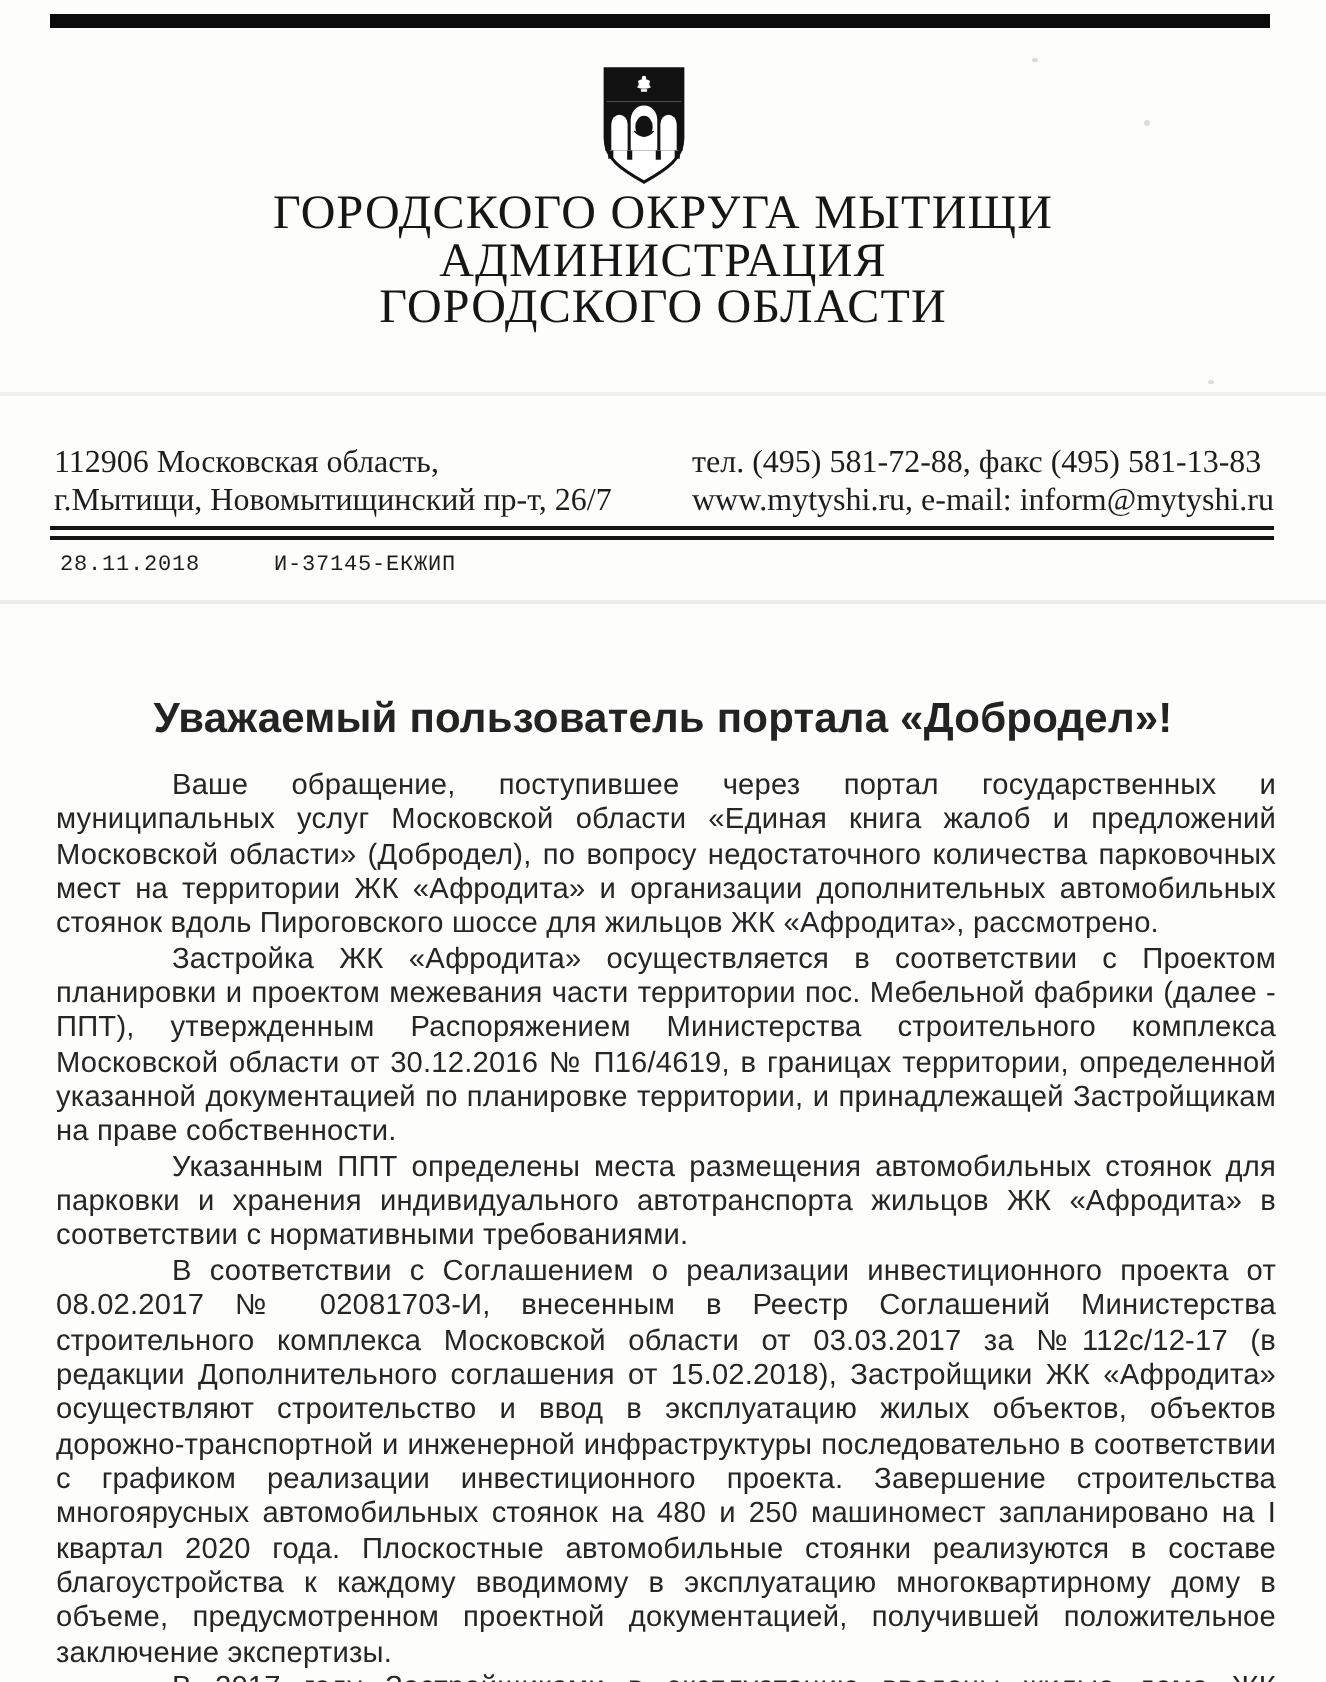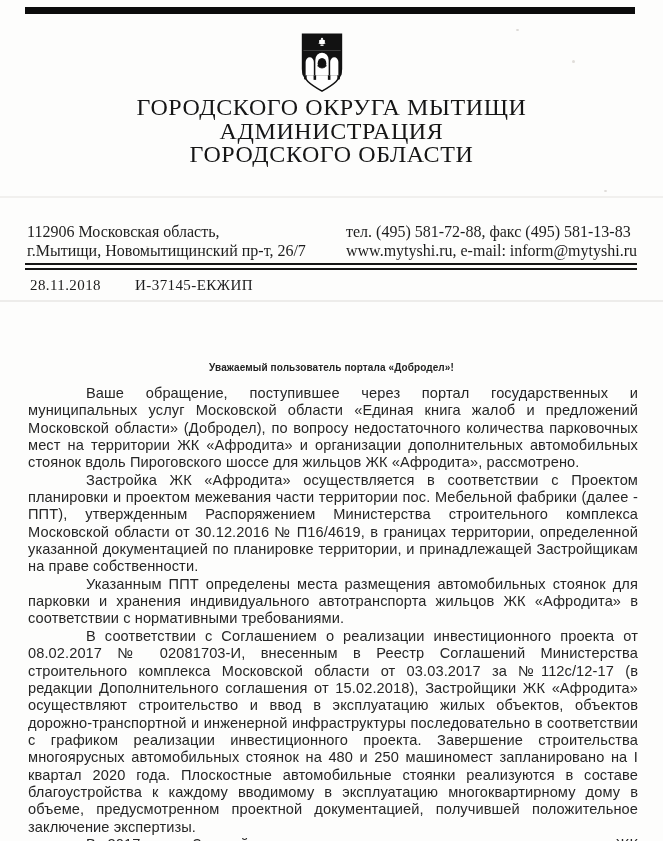--- a/index.html
+++ b/index.html
@@ -24,27 +24,27 @@
     display:flex;justify-content:space-between;align-items:flex-start;
     font-family:"Liberation Serif",serif;font-size:16px;line-height:18.5px;color:#1d1d1d;
   }
   .contact .right{}
   .double-rule{
     position:absolute;left:25px;top:263px;width:612px;height:3px;
     border-top:2.5px solid #151515;border-bottom:2px solid #151515;
   }
   .ref{
     position:absolute;top:277px;left:30px;
-    font-family:Liberation Serif, serif;font-size:15px;letter-spacing:.4px;color:#1c1c1c;
+    font-family:Liberation Mono, monospace;font-size:11px;letter-spacing:.4px;color:#1c1c1c;
   }
   .ref .num{margin-left:30px;}
   
   .salutation{
-    position:absolute;top:362px;left:0;width:663px;text-align:center;
-    font-weight:bold;font-size:10px;letter-spacing:.1px;color:#232323;
+    position:absolute;top:348px;left:0;width:663px;text-align:center;
+    font-weight:bold;font-size:21px;letter-spacing:.1px;color:#232323;
   }
   .body{
     position:absolute;top:385px;left:28px;width:610px;
     font-size:14.6px;line-height:17.35px;letter-spacing:.1px;
     text-align:justify;text-align-last:left;color:#262626;
   }
   .body p{margin:0;text-indent:58px;}
   
   .speck{position:absolute;border-radius:50%;}
   .speck.s1{left:516px;top:29px;width:3px;height:2px;background:#dcd9d5;}

